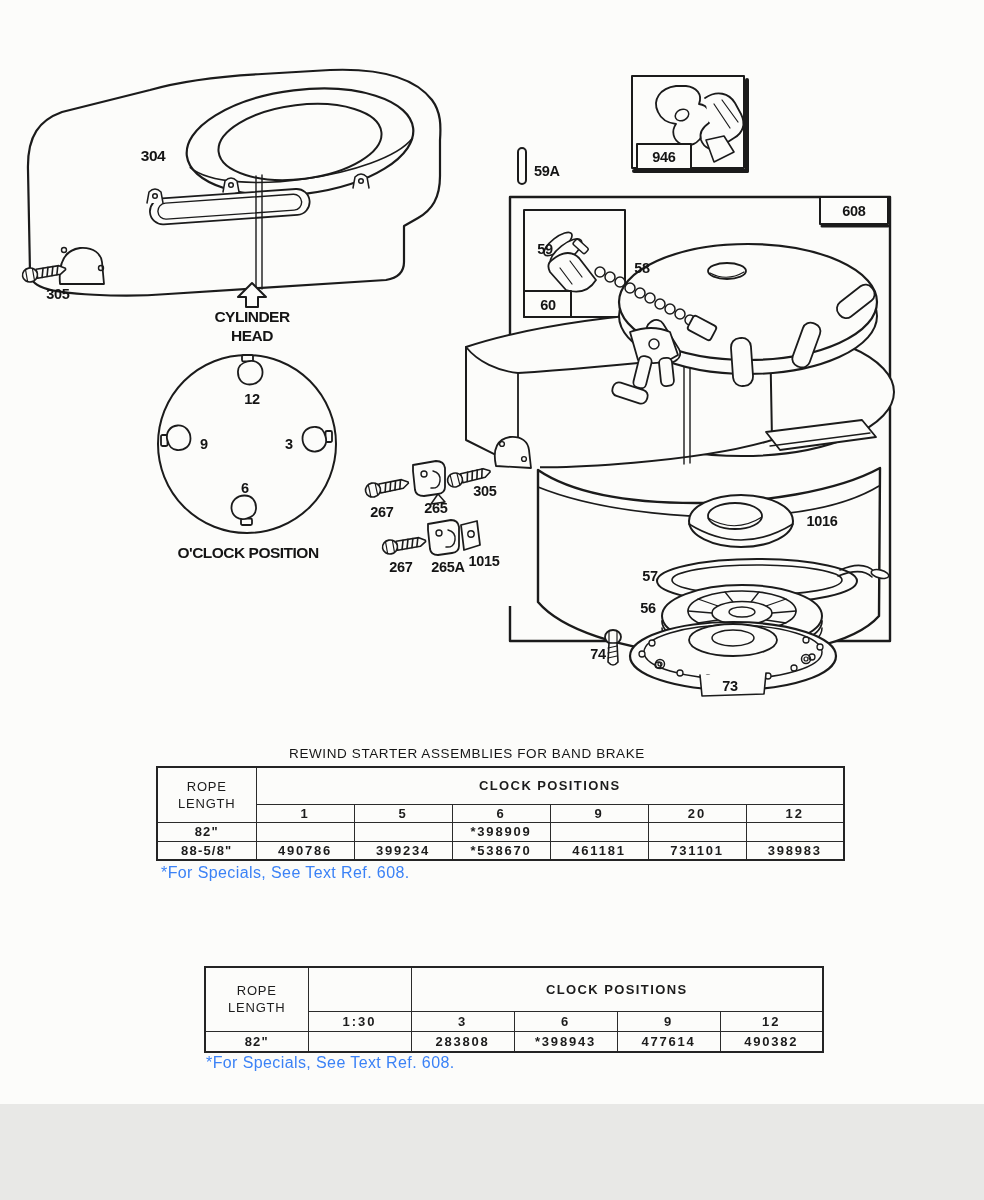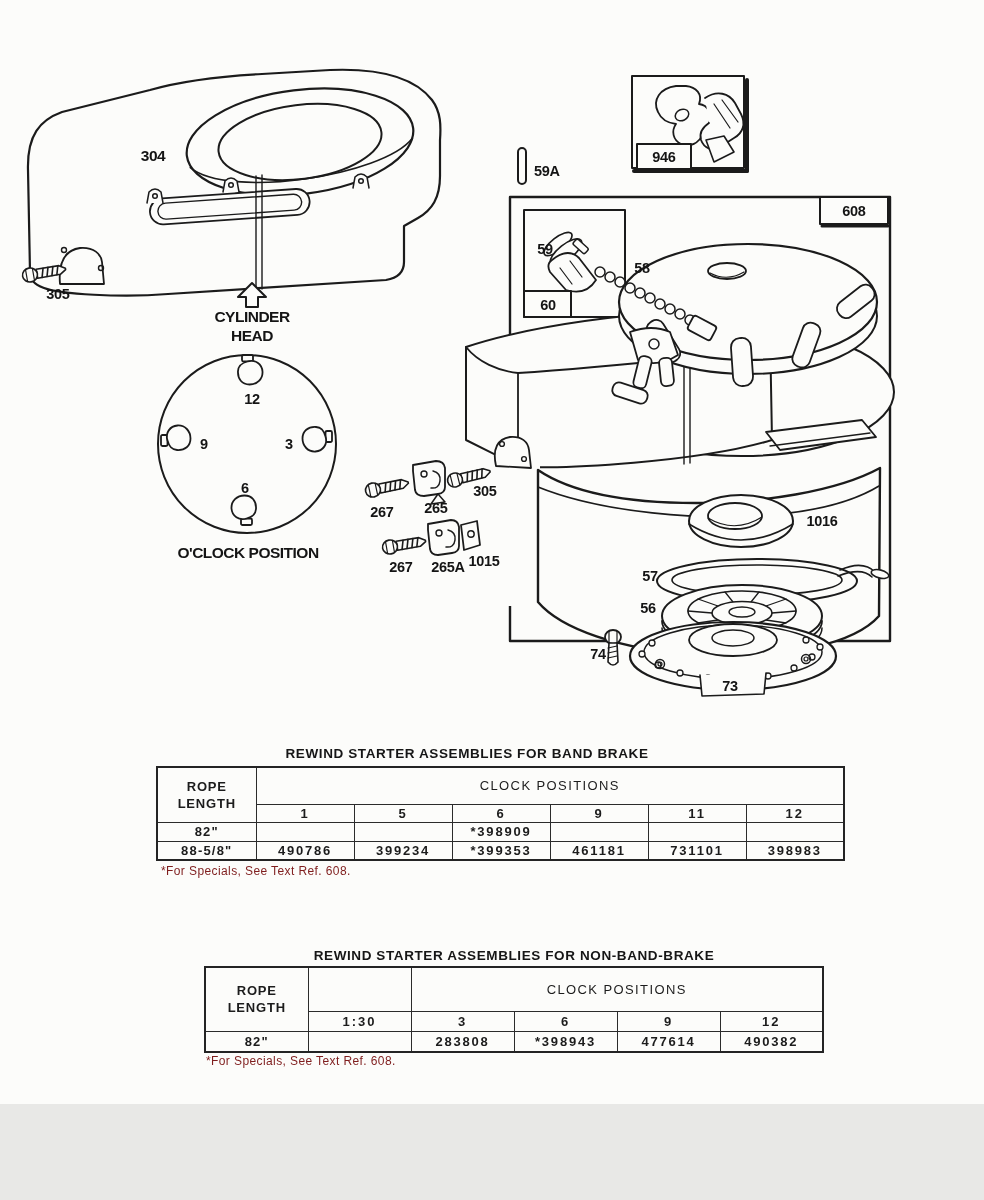--- a/index.html
+++ b/index.html
@@ -2,33 +2,33 @@
 <html><head>
 <meta charset="utf-8">
 <style>
   html,body{margin:0;padding:0;background:#e8e8e6;}
   .page{position:relative;width:984px;height:1104px;background:#fcfcfa;overflow:hidden;
         font-family:"Liberation Sans",sans-serif;color:#1c1c1c;}
   svg{position:absolute;left:0;top:0;}
   svg text{stroke:none;fill:#141414;font-family:"Liberation Sans",sans-serif;font-weight:bold;}
   .dlabel{font-size:14.5px;letter-spacing:-0.3px;}
   .dlabel-lg{font-size:15.5px;letter-spacing:-0.5px;}
-  .tbl-title{position:absolute;font-weight:bold;font-size:13.5px;letter-spacing:0.6px;
+  .tbl-title{position:absolute;font-weight:normal;font-size:13.5px;letter-spacing:0.6px;
              text-align:center;color:#161616;white-space:nowrap;}
   table.tbl{position:absolute;border-collapse:collapse;table-layout:fixed;
             border:2.5px solid #242424;}
   table.tbl th, table.tbl td{border:1.6px solid #2b2b2b;font-size:13px;text-align:center;
             vertical-align:middle;padding:0;color:#1c1c1c;overflow:hidden;}
-  .hd{font-weight:normal;letter-spacing:1.4px;}
+  .hd{font-weight:bold;letter-spacing:1.4px;}
   .subhd{font-weight:bold;letter-spacing:2px;font-size:13px;}
   .num{font-weight:bold;letter-spacing:1.8px;font-size:13px;}
   .rope{font-weight:bold;letter-spacing:1.2px;}
-  .ropehd{font-weight:bold;letter-spacing:0.8px;vertical-align:top;padding-top:4px;
+  .ropehd{font-weight:normal;letter-spacing:0.8px;vertical-align:top;padding-top:4px;
           line-height:1.32;font-size:13px;}
-  .fnote{position:absolute;font-size:12px;letter-spacing:0.4px;color:#7f1d1d;white-space:nowrap;}
+  .fnote{position:absolute;font-size:16px;letter-spacing:0.4px;color:#3b82f6;white-space:nowrap;}
 </style>
 </head>
 <body>
 
 <div class="page">
 
 <svg width="984" height="745" viewBox="0 0 984 745">
   <defs>
     <g id="screwR" fill="#fcfcfa" stroke="#1b1b1b" stroke-width="1.6">
       <path d="M7,-4.6 L30,-4.2 L36,-0.5 L36,0.8 L30,4.6 L7,4.6 Z"></path>
@@ -307,46 +307,45 @@
   <tbody>
         <tr style="height:37px">
     <th rowspan="2" class="ropehd"><span>ROPE</span><br><span>LENGTH</span></th>
     <th colspan="6" class="hd">CLOCK POSITIONS</th>
   </tr>
   <tr style="height:18px">
     <th class="subhd">1</th>
     <th class="subhd">5</th>
     <th class="subhd">6</th>
     <th class="subhd">9</th>
-    <th class="subhd">11</th>
+    <th class="subhd">20</th>
     <th class="subhd">12</th>
   </tr>
   <tr style="height:19px">
     <td class="rope">82"</td>
     <td class="num"></td>
     <td class="num"></td>
     <td class="num">*398909</td>
     <td class="num"></td>
     <td class="num"></td>
     <td class="num"></td>
   </tr>
   <tr style="height:19px">
     <td class="rope">88-5/8"</td>
     <td class="num">490786</td>
     <td class="num">399234</td>
-    <td class="num">*399353</td>
+    <td class="num">*538670</td>
     <td class="num">461181</td>
     <td class="num">731101</td>
     <td class="num">398983</td>
   </tr>
 </tbody>
     </table>
 <div class="fnote" style="left:161px;top:864px">*For Specials, See Text Ref. 608.</div>
 
-<div class="tbl-title" style="left:204px;top:948px;width:620px">REWIND STARTER ASSEMBLIES FOR NON-BAND-BRAKE</div>
 
 <table class="tbl" style="left:204px;top:966px;width:620px">
   <colgroup>
         <col style="width:103px">
         <col style="width:103px">
         <col style="width:103px">
         <col style="width:103px">
         <col style="width:103px">
         <col style="width:103px">
       </colgroup>

